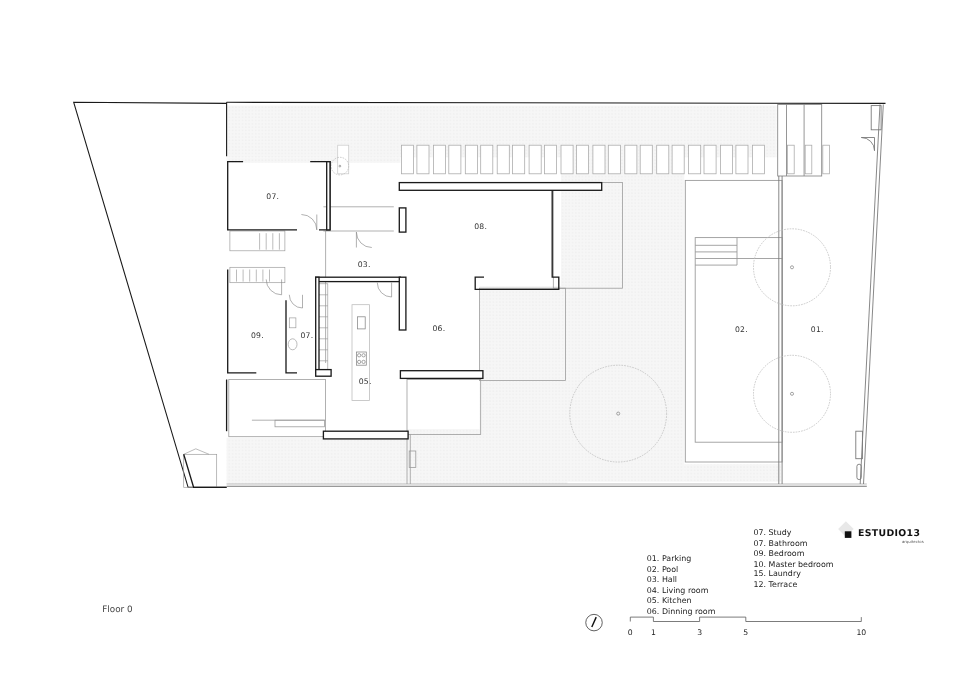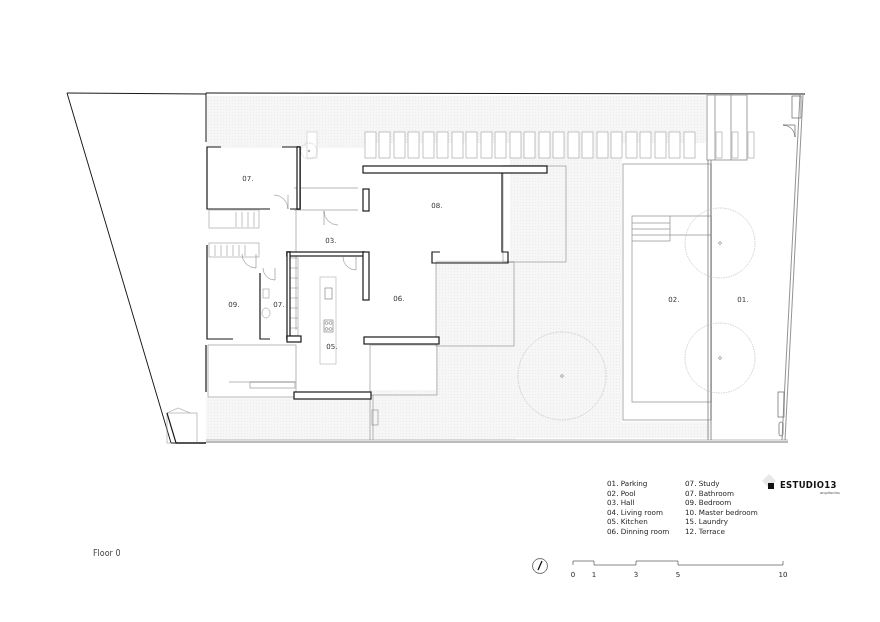--- a/index.html
+++ b/index.html
@@ -2,21 +2,21 @@
 <html><head>
 <meta charset="utf-8">
 <style>
   html, body { margin: 0; padding: 0; background: #ffffff; }
   body { width: 880px; height: 622px; position: relative; overflow: hidden; font-family: "DejaVu Sans", sans-serif; }
   #plan { position: absolute; left: 0; top: 0; width: 880px; height: 622px; }
   .room-label { position: absolute; font-size: 7px; color: #333; letter-spacing: 0.2px; transform: translate(-50%, -50%); white-space: nowrap; text-align: center; }
   .floor-label { position: absolute; left: 93px; top: 549px; font-size: 8px; color: #444; }
   .legend { position: absolute; top: 479px; font-size: 7.2px; line-height: 9.6px; color: #222; }
   .legend div { white-space: nowrap; }
-  .legend.col1 { left: 607px; }
+  .legend.col1 { left: 588px; margin-top: 24px; }
   .legend.col2 { left: 685px; }
   .brand { position: absolute; left: 768px; top: 478px; }
   .brand .mark { position: absolute; left: 0; top: 5px; width: 6px; height: 6px; background: #111; }
   .brand .diamond { position: absolute; left: -4px; top: -2px; width: 10px; height: 10px; background: #e8e8e8; transform: rotate(45deg); }
   .brand .name { position: absolute; left: 12px; top: 2px; font-family: "DejaVu Sans", sans-serif; font-weight: bold; font-size: 8.5px; letter-spacing: 0.3px; color: #111; white-space: nowrap; }
   .brand .sub { position: absolute; left: 52px; top: 13px; font-size: 3.5px; color: #555; white-space: nowrap; }
   .scale-num { position: absolute; top: 571px; font-size: 7px; color: #222; transform: translateX(-50%); }
 </style>
 </head>
 <body>

